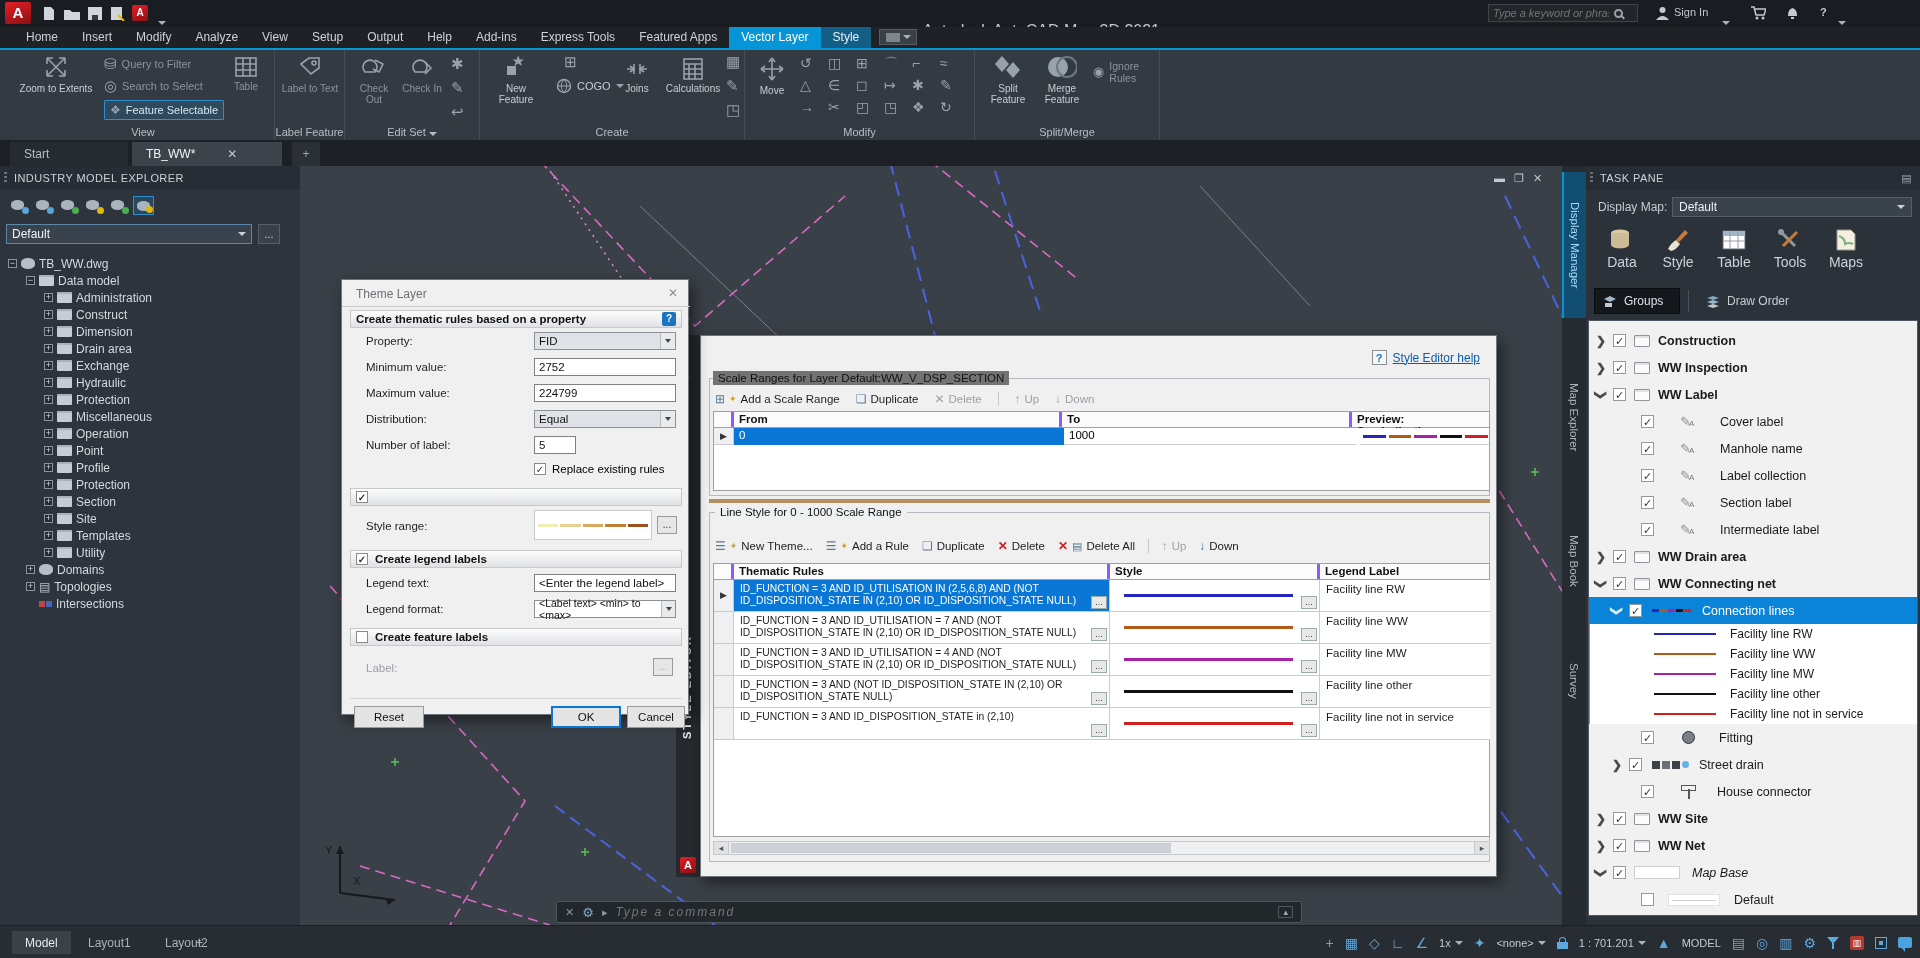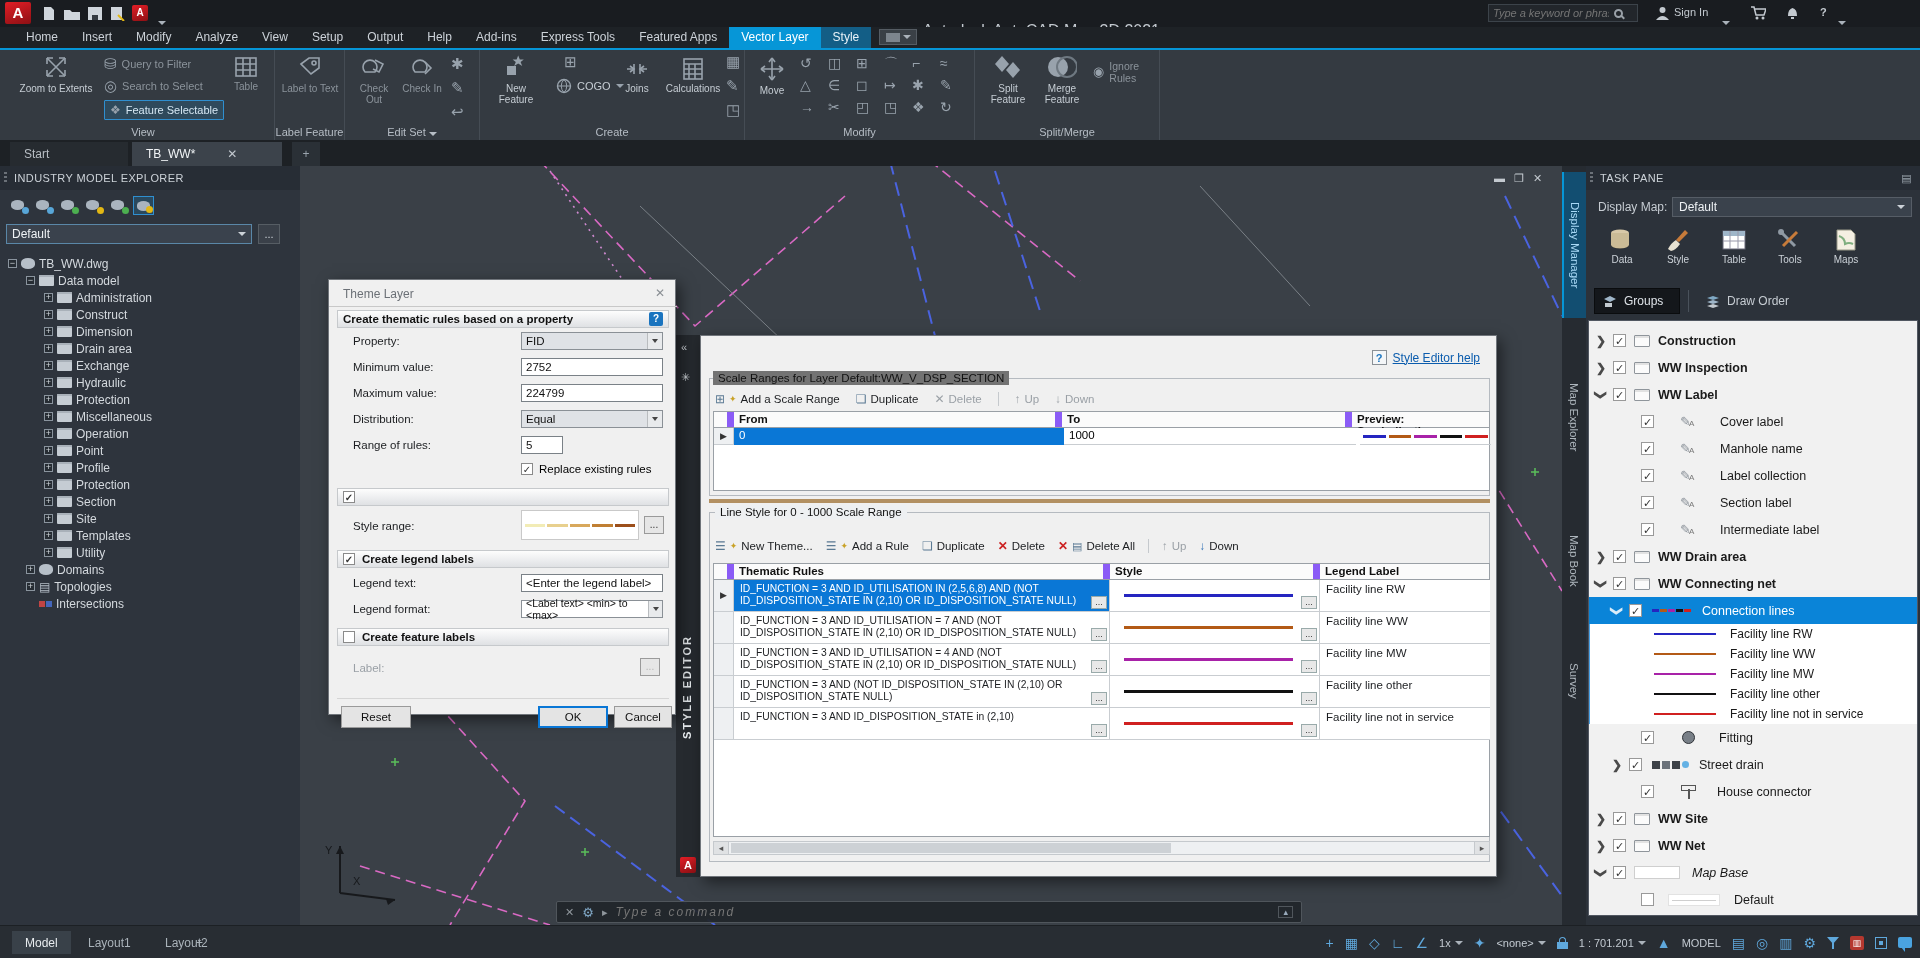--- a/index.html
+++ b/index.html
@@ -65,28 +65,28 @@
   .btn{position:absolute;height:22px;background:#e4e4e4;border:1px solid #9a9a9a;font-size:11.5px;color:#111;text-align:center;line-height:20px}
   .dots{position:absolute;width:20px;height:18px;background:#e6e6e6;border:1px solid #9a9a9a;font-size:10px;text-align:center;line-height:15px;color:#333}
   
   #sestrip{left:676px;top:335px;width:24px;height:542px;background:#262a2f;z-index:14}
   #severt{writing-mode:vertical-rl;transform:rotate(180deg);color:#e8ecef;font-size:11px;font-weight:bold;letter-spacing:2px}
   #sewin{left:700px;top:335px;width:797px;height:542px;z-index:14}
   .tbtn{display:flex;align-items:center;gap:4px;font-size:11.5px;color:#1c1e21}
   .tbtn.dis{color:#9aa0a6}
   .gbox{position:absolute;border:1px solid #b5bac0}
   .thead{position:absolute;background:#fbfbfb;border:1px solid #9aa0a6;display:flex;font-size:11.5px;font-weight:bold;color:#111}
-  .thc{border-right:7px solid #8b5cf6;padding:1px 5px;height:100%}
+  .thc{border-right:3px solid #8b5cf6;padding:1px 5px;height:100%}
   
   #sidetabs{left:1562px;top:166px;width:24px;height:759px;background:#262b31}
   .stab{position:absolute;left:0;width:24px;writing-mode:vertical-rl;font-size:11.5px;color:#aeb6bd;display:flex;align-items:center;justify-content:center}
   .stab.active{background:#124e71;color:#a8d8f5;border-left:2px solid #0696d7}
   
   #taskpane{left:1586px;top:166px;width:334px;height:759px;background:#2c323a}
-  .tpbtn{position:absolute;width:52px;height:54px;text-align:center;color:#ccd2d8;font-size:10px}
+  .tpbtn{position:absolute;width:52px;height:54px;text-align:center;color:#ccd2d8;font-size:14px}
   #tp-tree{position:absolute;left:2px;top:154px;width:330px;height:596px;background:#f1f1f1;border:1px solid #515761;overflow:hidden}
   .tprow{position:absolute;left:0;width:330px;display:flex;align-items:center;font-size:12.5px;color:#1a1a1a}
   .tpexp{font-weight:bold;color:#4a4a4a;font-size:12px;display:inline-block;width:12px;text-align:center}
   .tpcb{width:13px;height:13px;background:#fff;border:1px solid #999;font-size:11px;line-height:12px;text-align:center;color:#333;flex:none}
   .tpfold{width:16px;height:12px;background:#fbfbfb;border:1px solid #8f959b;border-radius:1px;box-shadow:inset 0 2px #e2e2e2}
   .lbli{position:relative;width:18px;height:15px;color:#8a9199;font-size:13px}
   .lbli i{position:absolute;left:9px;top:5px;font-style:normal;font-size:8px;color:#777}
   
   #statusbar{left:0;top:925px;width:1920px;height:33px;background:#282d33;border-top:1px solid #1c2024}
   .ltab{position:absolute;top:5px;height:23px;font-size:12px;color:#aab3ba;display:flex;align-items:center;padding:0 13px}
@@ -511,21 +511,21 @@
           <span class="" style="width: 9px;"></span>
           <span style="display: flex; gap: 1px; flex: 0 0 auto;">
             <span style="width: 6px; height: 6px; background: rgb(192, 68, 68);"></span>
             <span style="width: 6px; height: 6px; background: rgb(68, 102, 187);"></span>
           </span>
           <span>Intersections</span>
         </div>
       </div>
   </div>
 
-  <div class="abs win" style="left:328px;top:279px;width:348px;height:436px;z-index:20">
+  <div class="abs win" style="left:341px;top:279px;width:348px;height:436px;z-index:20">
     <div class="abs nw" style="left:14px;top:7px;font-size:12px;color:#6b7076">Theme Layer</div>
     <div class="abs" style="right:10px;top:6px;color:#8a8f94;font-size:12px">✕</div>
     <div class="abs" style="left:0;top:26px;width:348px;height:1px;background:#c8c8c8"></div>
 
     <div class="secbar" style="left:8px;top:30px;width:332px">
       <span>Create thematic rules based on a property</span>
       <span style="margin-left:auto;width:14px;height:14px;background:#1a74bf;color:#fff;font-size:10px;font-weight:bold;text-align:center;line-height:14px;border-radius:2px">?</span>
     </div>
 
     <span class="flabel" style="left:24px;top:55px">Property:</span>
@@ -543,21 +543,21 @@
     <div class="input" style="left:192px;top:104px;width:142px">224799</div>
 
     <span class="flabel" style="left:24px;top:133px">Distribution:</span>
     <div class="ddown" style="left:192px;top:130px;width:142px;background:#dfe2e6">
         <span>Equal</span>
         <span class="ddarr">
           <span class="caretd"></span>
         </span>
       </div>
 
-    <span class="flabel" style="left:24px;top:159px">Range of rules:</span>
+    <span class="flabel" style="left:24px;top:159px">Number of label:</span>
     <div class="input" style="left:192px;top:156px;width:42px">5</div>
 
     <div class="abs" style="left:192px;top:183px;display:flex;gap:6px;align-items:center">
         <span class="cb">✓</span>
         <span style="font-size:11.5px">Replace existing rules</span>
       </div>
 
     <div class="secbar" style="left:8px;top:208px;width:332px">
         <span class="cb">✓</span>
       </div>

